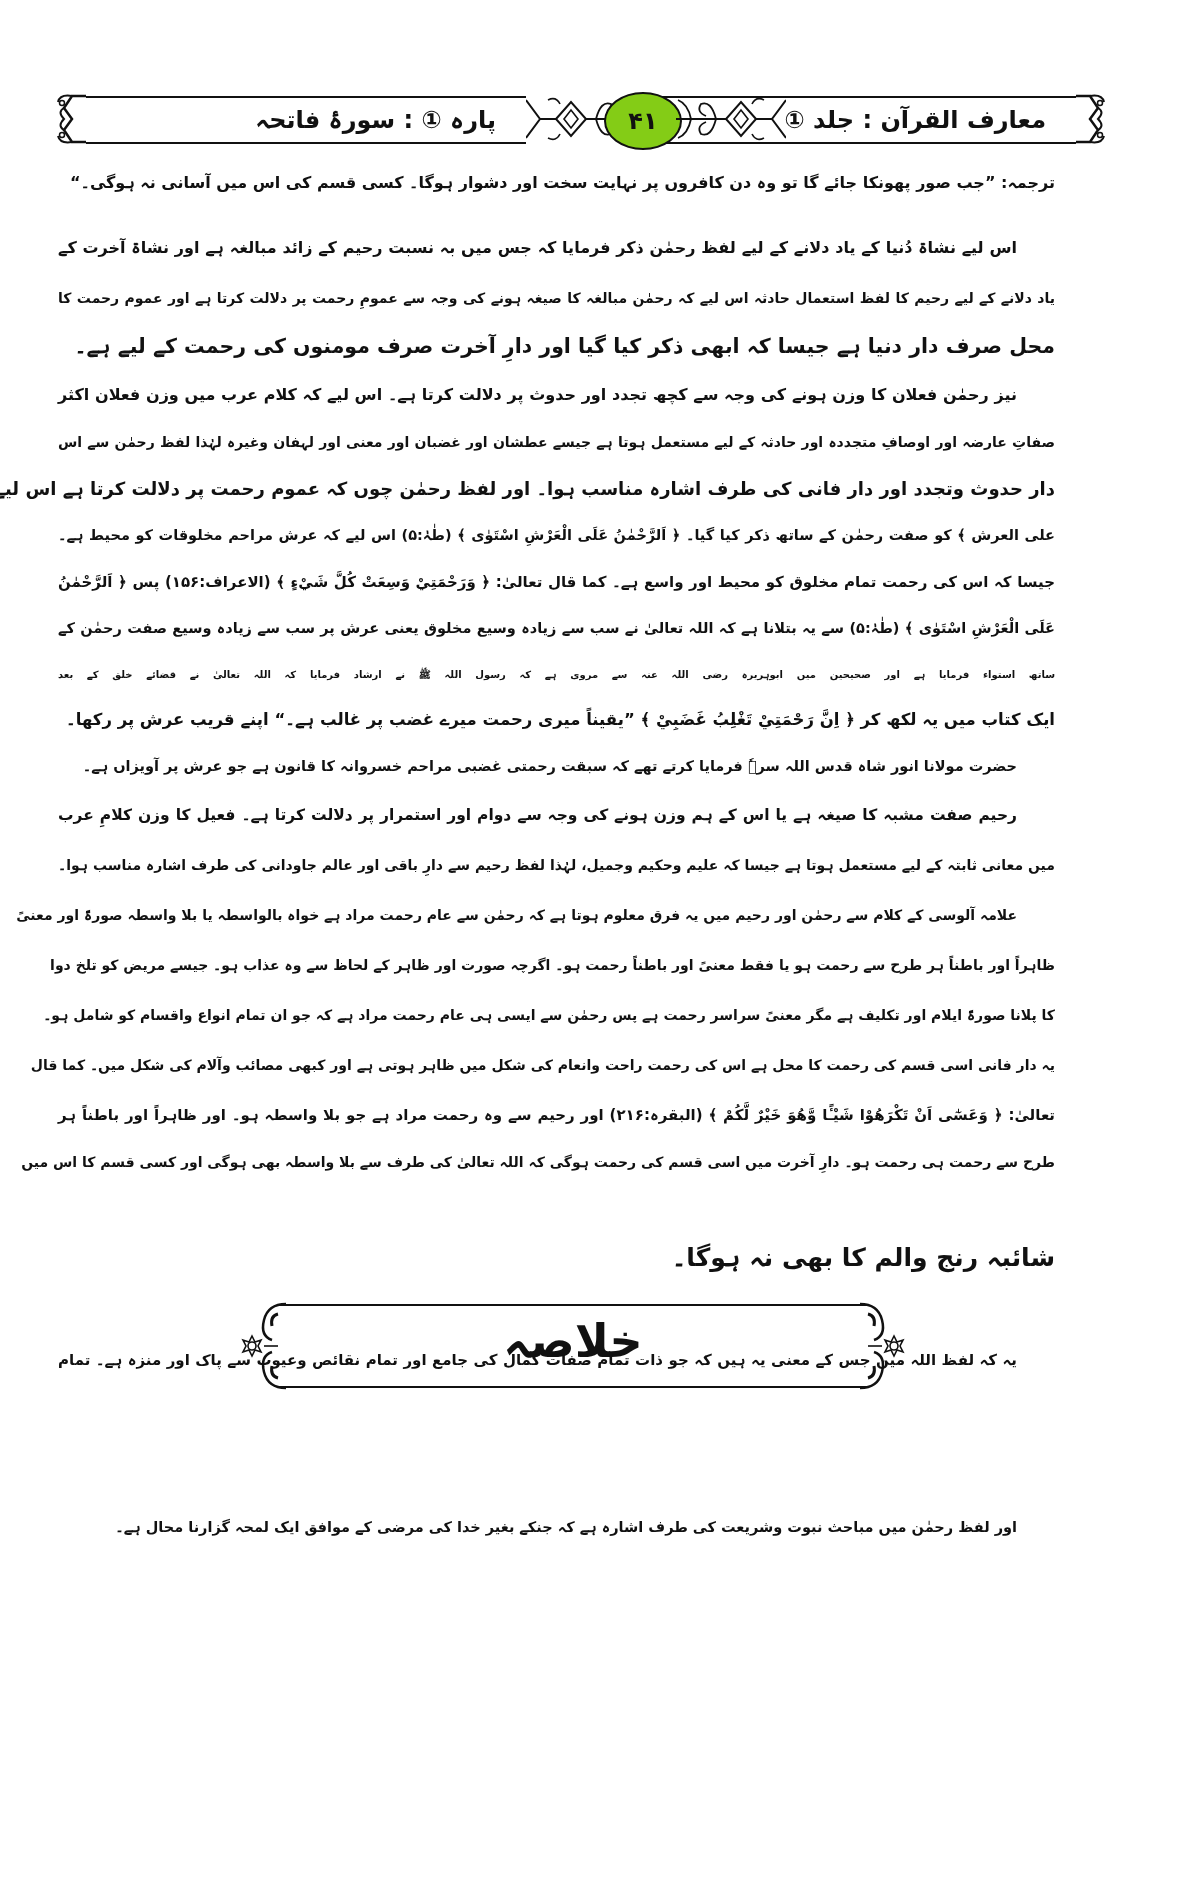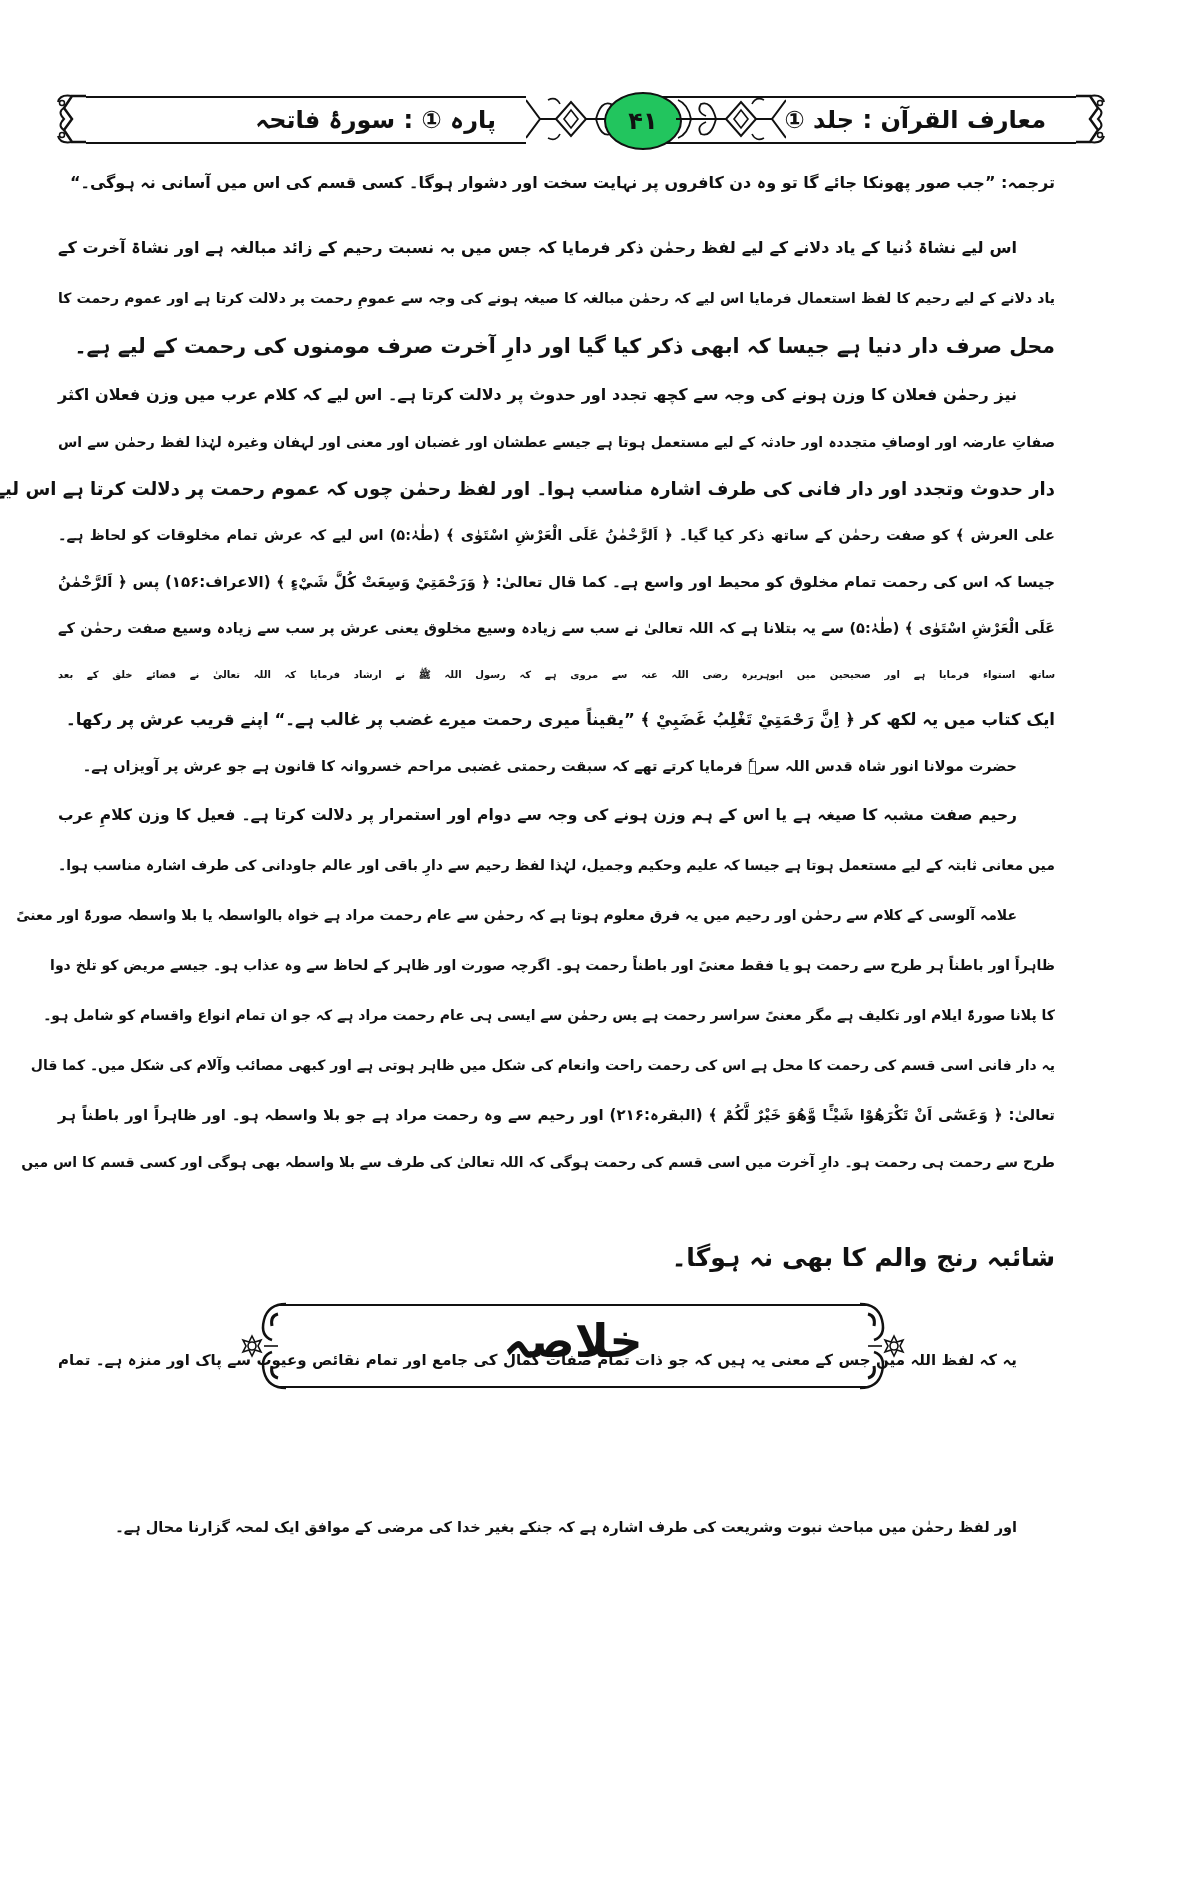--- a/index.html
+++ b/index.html
@@ -14,21 +14,21 @@
   .hdr-box.left { left:30px; width:440px; }
   .hdr-text { position:absolute; top:0; bottom:0; display:flex; align-items:center;
               font-size:24px; font-weight:bold; direction:rtl; white-space:nowrap; }
   .hdr-box.right .hdr-text { right:30px; }
   .hdr-box.left .hdr-text { right:30px; }
   .cap { position:absolute; top:0; width:34px; height:58px; }
   .cap.r { right:0; } .cap.l { left:0; }
   .orn { position:absolute; top:0; left:470px; width:110px; height:58px; }
   .orn2 { position:absolute; top:0; left:620px; width:110px; height:58px; }
   .pageno { position:absolute; top:2px; left:548px; width:74px; height:54px; border:2.5px solid #111; border-radius:50%;
-            display:flex; align-items:center; justify-content:center; font-size:24px; font-weight:bold; background:#22c55e; }
+            display:flex; align-items:center; justify-content:center; font-size:24px; font-weight:bold; background:#84cc16; }
 
   
   .line { position:absolute; right:137px; left:58px; direction:rtl; text-align:justify; text-align-last:justify;
           font-size:25px; font-weight:bold; line-height:40px; white-space:nowrap; }
   .line.last { text-align-last:right; }
   .line.indent { right:175px; }
   .label { font-weight:bold; }
 
   
   .kbox { position:absolute; left:238px; top:1300px; width:670px; height:92px; }
@@ -88,26 +88,26 @@
       </g>
     </svg>
   </div>
 
   <div class="line last" style="top: 163px; right: 137px; font-size: 16px;">
     <span class="label">ترجمہ:</span>
     <span>”جب صور پھونکا جائے گا تو وہ دن کافروں پر نہایت سخت اور دشوار ہوگا۔ کسی قسم کی اس میں آسانی نہ ہوگی۔“</span>
   </div>
 
   <div class="line indent" style="top: 228px; font-size: 16px;">اس لیے نشاۃ دُنیا کے یاد دلانے کے لیے لفظ رحمٰن ذکر فرمایا کہ جس میں بہ نسبت رحیم کے زائد مبالغہ ہے اور نشاۃ آخرت کے</div>
-  <div class="line" style="top: 278px; font-size: 14px;">یاد دلانے کے لیے رحیم کا لفظ استعمال فرمایا اس لیے کہ رحمٰن مبالغہ کا صیغہ ہونے کی وجہ سے عمومِ رحمت پر دلالت کرتا ہے اور عموم رحمت کا</div>
+  <div class="line" style="top: 278px; font-size: 14px;">یاد دلانے کے لیے رحیم کا لفظ استعمال حادثہ اس لیے کہ رحمٰن مبالغہ کا صیغہ ہونے کی وجہ سے عمومِ رحمت پر دلالت کرتا ہے اور عموم رحمت کا</div>
   <div class="line last" style="top: 326px; font-size: 20.5px;">محل صرف دار دنیا ہے جیسا کہ ابھی ذکر کیا گیا اور دارِ آخرت صرف مومنوں کی رحمت کے لیے ہے۔</div>
   <div class="line indent" style="top: 375px; font-size: 16px;">نیز رحمٰن فعلان کا وزن ہونے کی وجہ سے کچھ تجدد اور حدوث پر دلالت کرتا ہے۔ اس لیے کہ کلام عرب میں وزن فعلان اکثر</div>
   <div class="line" style="top: 422px; font-size: 14px;">صفاتِ عارضہ اور اوصافِ متجددہ اور حادثہ کے لیے مستعمل ہوتا ہے جیسے عطشان اور غضبان اور معنی اور لہفان وغیرہ لہٰذا لفظ رحمٰن سے اس</div>
   <div class="line" style="top: 469px; font-size: 18px;">دار حدوث وتجدد اور دار فانی کی طرف اشارہ مناسب ہوا۔ اور لفظ رحمٰن چوں کہ عموم رحمت پر دلالت کرتا ہے اس لیے قرآن کریم میں ﴿ استواء</div>
-  <div class="line" style="top: 515px; font-size: 14.5px;">علی العرش ﴾ کو صفت رحمٰن کے ساتھ ذکر کیا گیا۔ ﴿ اَلرَّحْمٰنُ عَلَى الْعَرْشِ اسْتَوٰى ﴾ (طٰہٰ:۵) اس لیے کہ عرش تمام مخلوقات کو لحاظ ہے۔</div>
+  <div class="line" style="top: 515px; font-size: 14.5px;">علی العرش ﴾ کو صفت رحمٰن کے ساتھ ذکر کیا گیا۔ ﴿ اَلرَّحْمٰنُ عَلَى الْعَرْشِ اسْتَوٰى ﴾ (طٰہٰ:۵) اس لیے کہ عرش مراحم مخلوقات کو محیط ہے۔</div>
   <div class="line" style="top: 562px; font-size: 15px;">جیسا کہ اس کی رحمت تمام مخلوق کو محیط اور واسع ہے۔ کما قال تعالیٰ: ﴿ وَرَحْمَتِيْ وَسِعَتْ كُلَّ شَيْءٍ ﴾ (الاعراف:۱۵۶) پس ﴿ اَلرَّحْمٰنُ</div>
   <div class="line" style="top: 608px; font-size: 14.5px;">عَلَى الْعَرْشِ اسْتَوٰى ﴾ (طٰہٰ:۵) سے یہ بتلانا ہے کہ اللہ تعالیٰ نے سب سے زیادہ وسیع مخلوق یعنی عرش پر سب سے زیادہ وسیع صفت رحمٰن کے</div>
   <div class="line" style="top: 655px; font-size: 10px;">ساتھ استواء فرمایا ہے اور صحیحین میں ابوہریرہ رضی اللہ عنہ سے مروی ہے کہ رسول اللہ ﷺ نے ارشاد فرمایا کہ اللہ تعالیٰ نے قضائے خلق کے بعد</div>
   <div class="line last" style="top: 700px; font-size: 16.5px;">ایک کتاب میں یہ لکھ کر ﴿ اِنَّ رَحْمَتِيْ تَغْلِبُ غَضَبِيْ ﴾ ”یقیناً میری رحمت میرے غضب پر غالب ہے۔“ اپنے قریب عرش پر رکھا۔</div>
   <div class="line indent last" style="top: 746px; font-size: 14.5px;">حضرت مولانا انور شاہ قدس اللہ سرہٗ فرمایا کرتے تھے کہ سبقت رحمتی غضبی مراحم خسروانہ کا قانون ہے جو عرش پر آویزاں ہے۔</div>
   <div class="line indent" style="top: 795px; font-size: 15.5px;">رحیم صفت مشبہ کا صیغہ ہے یا اس کے ہم وزن ہونے کی وجہ سے دوام اور استمرار پر دلالت کرتا ہے۔ فعیل کا وزن کلامِ عرب</div>
   <div class="line" style="top: 845px; font-size: 14px;">میں معانی ثابتہ کے لیے مستعمل ہوتا ہے جیسا کہ علیم وحکیم وجمیل، لہٰذا لفظ رحیم سے دارِ باقی اور عالم جاودانی کی طرف اشارہ مناسب ہوا۔</div>
   <div class="line indent" style="top: 895px; font-size: 14px;">علامہ آلوسی کے کلام سے رحمٰن اور رحیم میں یہ فرق معلوم ہوتا ہے کہ رحمٰن سے عام رحمت مراد ہے خواہ بالواسطہ یا بلا واسطہ صورۃً اور معنیً</div>
   <div class="line" style="top: 945px; font-size: 14px;">ظاہراً اور باطناً ہر طرح سے رحمت ہو یا فقط معنیً اور باطناً رحمت ہو۔ اگرچہ صورت اور ظاہر کے لحاظ سے وہ عذاب ہو۔ جیسے مریض کو تلخ دوا</div>
   <div class="line" style="top: 995px; font-size: 14px;">کا پلانا صورۃً ایلام اور تکلیف ہے مگر معنیً سراسر رحمت ہے پس رحمٰن سے ایسی ہی عام رحمت مراد ہے کہ جو ان تمام انواع واقسام کو شامل ہو۔</div>

